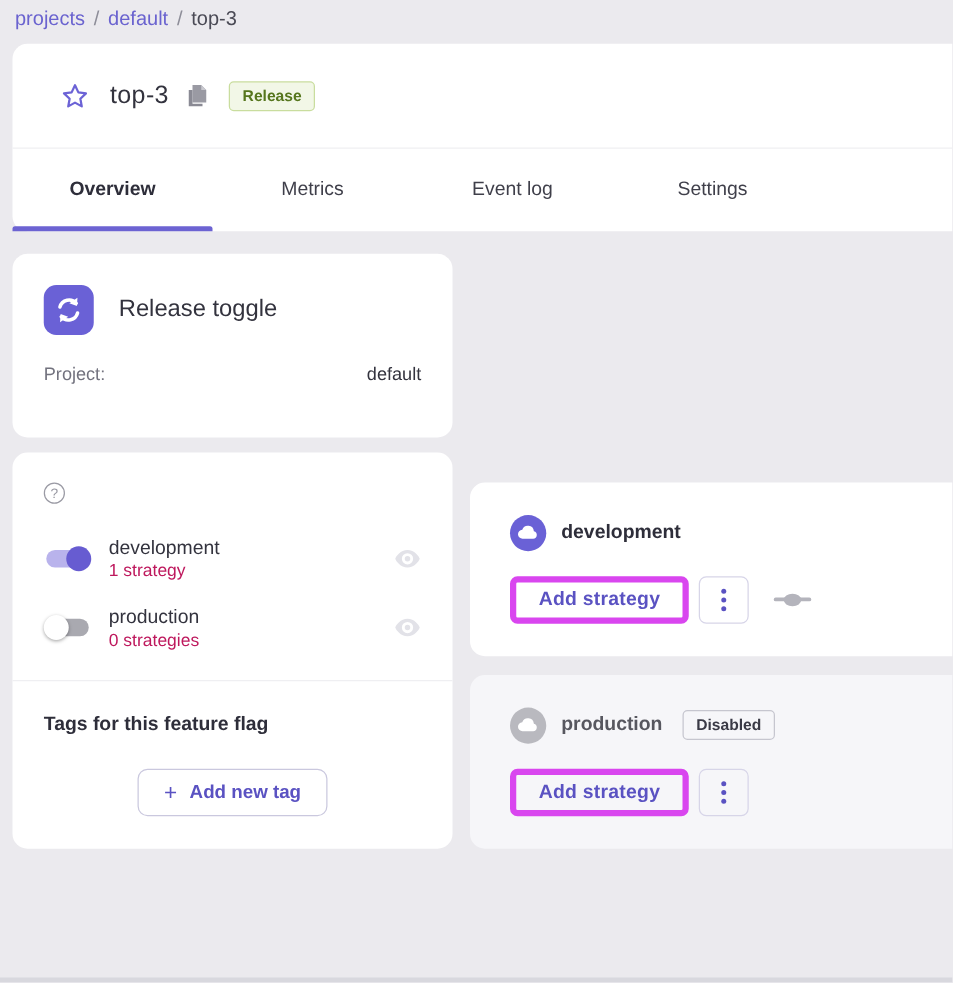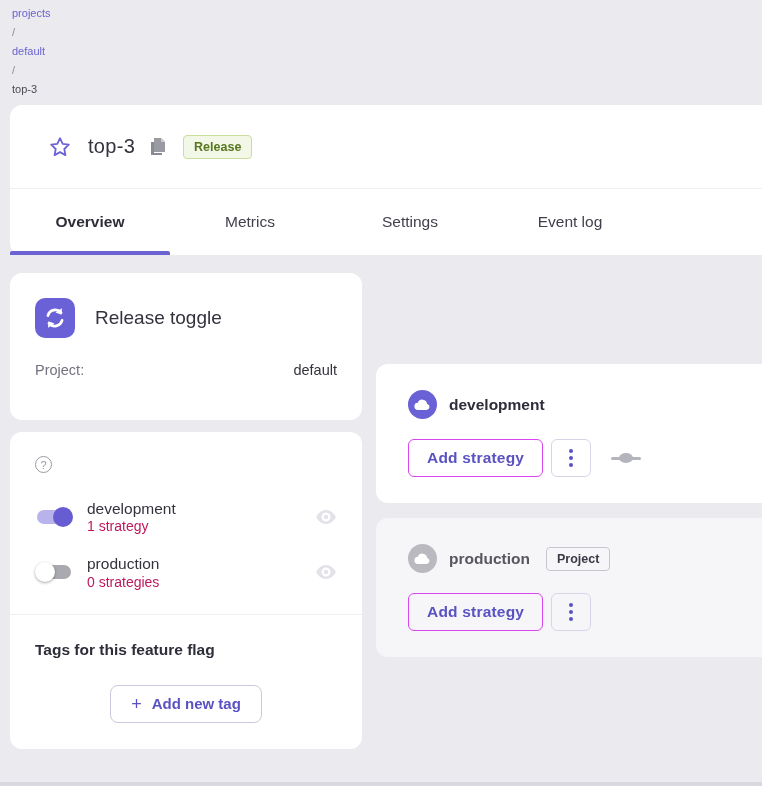--- a/index.html
+++ b/index.html
@@ -4,21 +4,21 @@
 <style>
   * { margin:0; padding:0; box-sizing:border-box; }
   html,body { width:762px; height:786px; overflow:hidden; }
   body {
     background:#ebeaee;
     font-family:"Liberation Sans","DejaVu Sans",sans-serif;
     color:#33333e;
     position:relative;
   }
   
-  .breadcrumb { padding:7px 0 0 12px; font-size:11px; display:flex; gap:7px; align-items:flex-start;flex-direction:column; }
+  .breadcrumb { padding:7px 0 0 12px; font-size:16px; display:flex; gap:7px; align-items:flex-end; }
   .crumb-link { color:#6a63cf; text-decoration:none; cursor:pointer; }
   .crumb-sep { color:#8d8d98; }
   .crumb-current { color:#4a4a55; }
 
   .card { background:#fff; border-radius:12px; }
   .flush { border-radius:12px 0 0 12px; }
 
   
   .header-card { margin:10px 0 0 10px; width:752px; }
   .title-row { display:flex; align-items:center; height:83px; padding:0 0 0 38px; }
@@ -31,21 +31,21 @@
   .header-divider { height:1px; background:#efeff2; }
   .tabs { display:flex; height:66px; }
   .tab { width:160px; display:flex; align-items:center; justify-content:center;
          font-size:15.5px; color:#3f3f4a; cursor:pointer; position:relative; background:none; border:none;
          font-family:inherit; }
   .tab.active { font-weight:bold; color:#2e2e3a; }
   .tab.active::after { content:""; position:absolute; left:0; right:0; bottom:0; height:4px;
          background:#6c63d2; border-radius:2px 2px 0 0; }
 
   
-  .main { display:flex; gap:14px; margin:18px 0 0 10px; align-items:center; }
+  .main { display:flex; gap:14px; margin:18px 0 0 10px; align-items:flex-end; }
   .col-left { width:352px; flex:none; display:flex; flex-direction:column; gap:12px; }
   .col-right { flex:1; display:flex; flex-direction:column; gap:15px; }
 
   
   .details-card { padding:25px 25px 22px 25px; }
   .type-row { display:flex; align-items:center; gap:20px; margin-bottom:24px; }
   .type-icon { width:40px; height:40px; border-radius:10px; background:#6a61d6;
                display:flex; align-items:center; justify-content:center; }
   .type-label { font-size:19px; color:#33333e; }
   .kv-row { display:flex; justify-content:space-between; align-items:center; font-size:14.5px; margin-bottom:20px; }
@@ -95,21 +95,21 @@
   .envcard.disabled { background:#f6f6f9; }
   .envcard-head { display:flex; align-items:center; gap:10px; margin-bottom:20px; }
   .env-circle { width:29px; height:29px; border-radius:50%; display:flex; align-items:center; justify-content:center; flex:none; }
   .env-circle.purple { background:#6a61d6; }
   .env-circle.gray { background:#b9b9bf; }
   .envcard-name { font-size:15.5px; font-weight:bold; color:#2e2e3a; margin-left:2px; }
   .envcard.disabled .envcard-name { color:#57575f; }
   .badge-disabled { font-size:12.5px; font-weight:bold; color:#3a3a46; border:1px solid #c6c6cf;
                     border-radius:4px; padding:4px 10px; margin-left:6px; background:transparent; }
   .envcard-actions { display:flex; align-items:center; gap:8px; }
-  .add-strategy-btn { height:38px; padding:0 18px; border:1px solid #d946ef; border-radius:6px;
+  .add-strategy-btn { height:38px; padding:0 18px; border:5px solid #d946ef; border-radius:6px;
                       background:transparent; color:#5a52c2; font-weight:bold; font-size:15.5px;
                       cursor:pointer; font-family:inherit; letter-spacing:0.2px; }
   .kebab-btn { width:40px; height:38px; border:1px solid #d7d5e8; border-radius:6px; background:transparent;
                cursor:pointer; display:flex; flex-direction:column; align-items:center; justify-content:center; gap:3px; }
   .kebab-btn i { width:4px; height:4px; border-radius:50%; background:#5a52c2; }
   .oval-handle { margin-left:12px; position:relative; width:30px; height:10px; }
   .oval-handle .line { position:absolute; top:3.5px; left:0; right:0; height:3px; background:#b4b4bc; border-radius:2px; }
   .oval-handle .bump { position:absolute; top:0; left:8px; width:14px; height:10px; border-radius:50%; background:#b4b4bc; }
 
   .bottom-strip { position:absolute; left:0; right:0; bottom:0; height:4px; background:#d8d8de; }
@@ -139,22 +139,22 @@
         <path d="M2 5 h3 v11 h8 v2 h-11 z" fill="#8a8a94"></path>
         <path d="M12 1 l4 4 h-4 z" fill="#c9c9cf"></path>
       </svg>
     </button>
     <span class="badge-active">Release</span>
   </div>
   <div class="header-divider"></div>
   <div class="tabs">
     <button class="tab active">Overview</button>
     <button class="tab">Metrics</button>
+    <button class="tab">Event log</button>
     <button class="tab">Settings</button>
-    <button class="tab">Event log</button>
   </div>
 </section>
 
 <div class="main">
 
   <div class="col-left">
 
     <section class="card details-card">
       <div class="type-row">
         <span class="type-icon">
@@ -247,21 +247,21 @@
     </section>
 
     <section class="card flush envcard disabled">
       <div class="envcard-head">
         <span class="env-circle gray">
           <svg width="17" height="12" viewBox="0 0 17 12">
             <path d="M4.2 11 a3.6 3.6 0 0 1 -0.4-7.2 a4.8 4.8 0 0 1 9.3 1.1 a3.1 3.1 0 0 1 -0.6 6.1 Z" fill="#fff"></path>
           </svg>
         </span>
         <span class="envcard-name">production</span>
-        <span class="badge-disabled">Project</span>
+        <span class="badge-disabled">Disabled</span>
       </div>
       <div class="envcard-actions">
         <button class="add-strategy-btn">Add strategy</button>
         <button class="kebab-btn">
           <i></i>
             <i></i>
             <i></i>
         </button>
       </div>
     </section>

